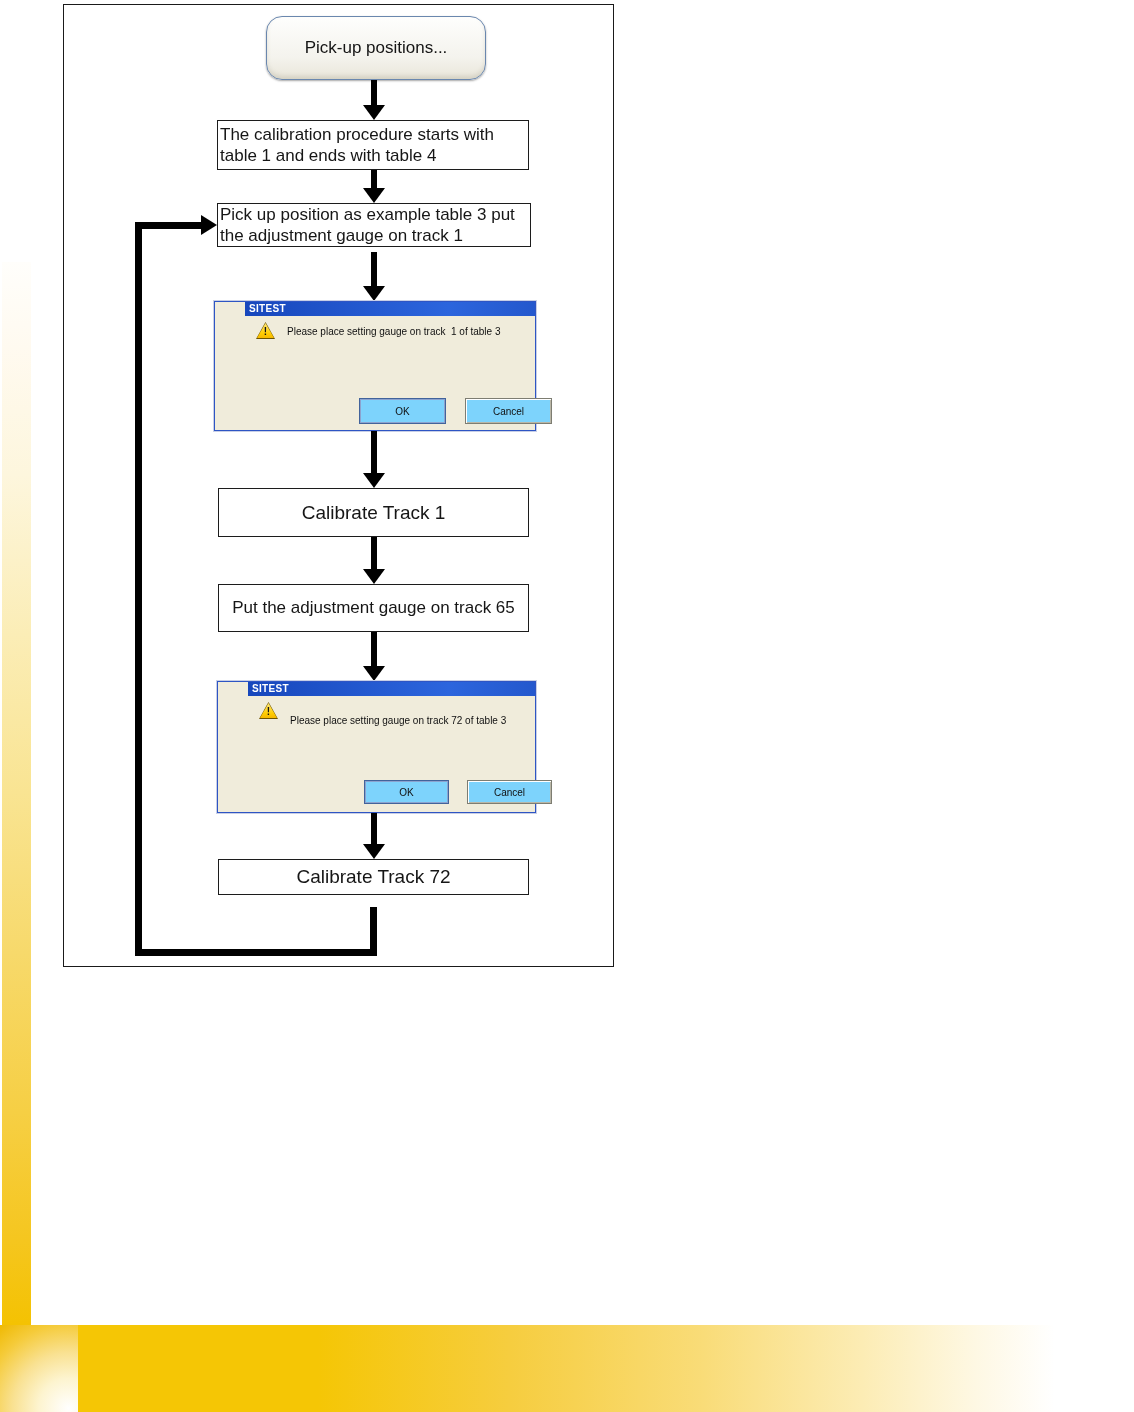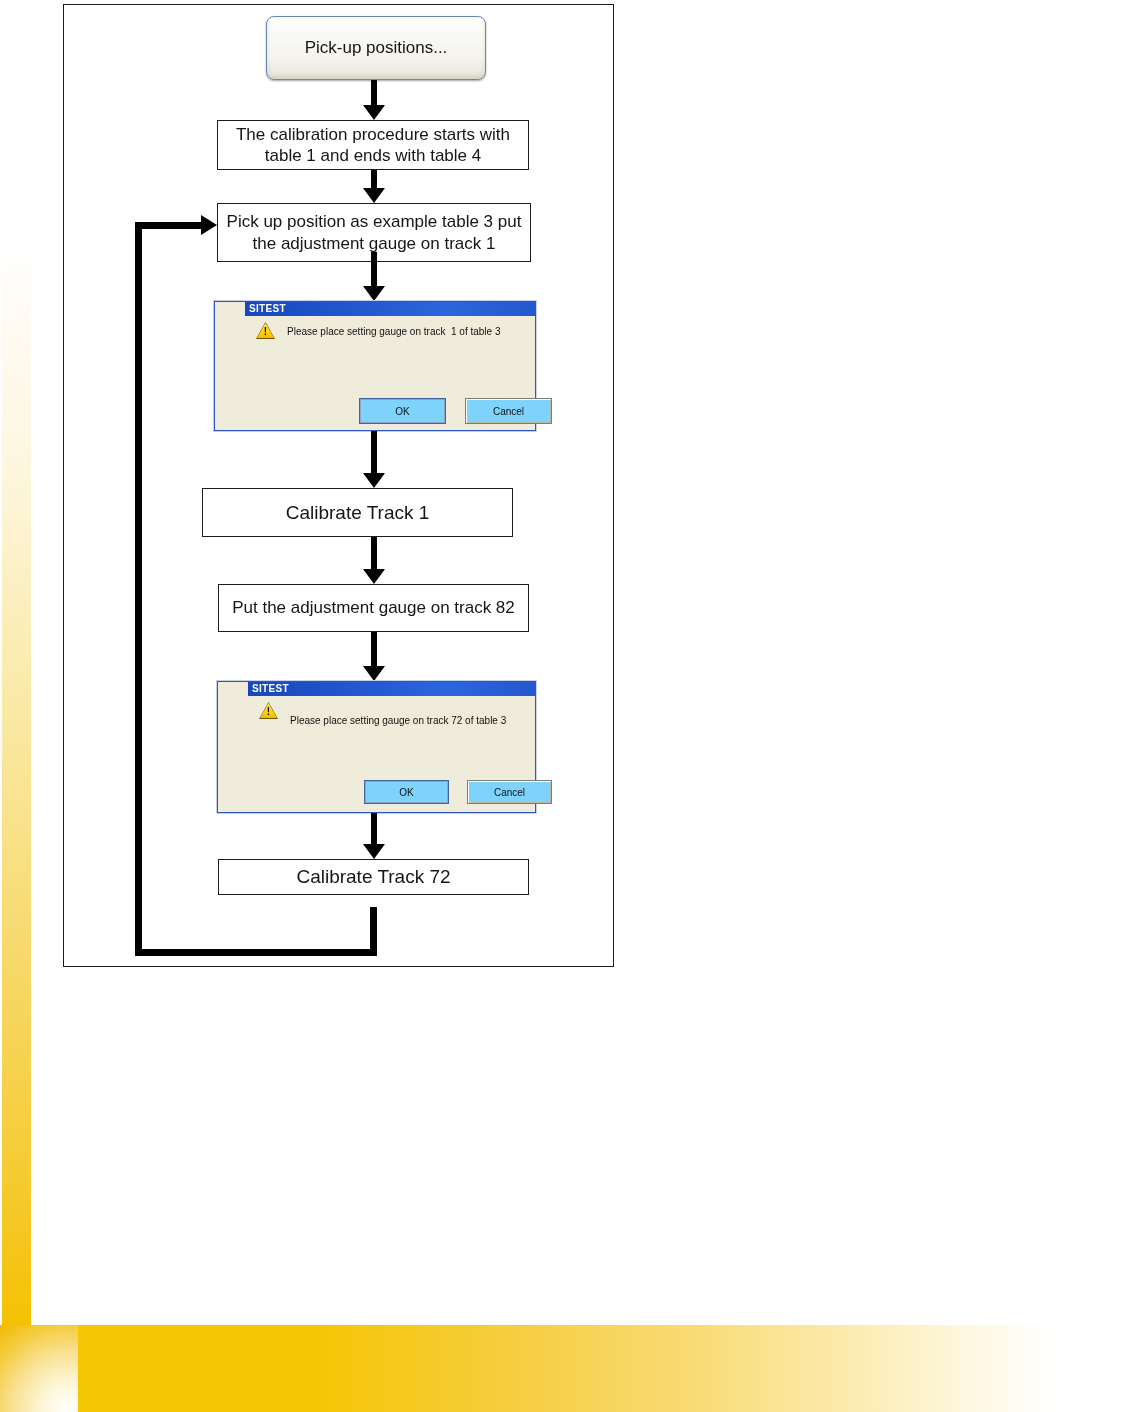--- a/index.html
+++ b/index.html
@@ -20,31 +20,31 @@
     background:radial-gradient(circle at 88% 96%,
       #ffffff 0%, #fdf4cf 28%, #f9e191 52%, #f5cb3a 78%, #efb902 100%); }
 
   
   .fc-frame { position:absolute; left:63px; top:4px; width:551px; height:963px;
     background:#ffffff; border:1px solid #1a1a1a; }
   .fc-frame > * { position:absolute; }
 
   
   .fc-box { border:1px solid #1c1c1c; background:#fff; display:flex;
-    align-items:center; justify-content:center; text-align:center;
+    align-items:center; justify-content:center; 
     line-height:1.25; color:#161616; padding:0 2px; }
   #box1 { left:153px; top:115px; width:312px; height:50px; font-size:17px; }
-  #box2 { left:153px; top:198px; width:314px; height:59px; font-size:17px; }
-  #box3 { left:138px; top:483px; width:311px; height:49px; font-size:19px; }
+  #box2 { left:153px; top:198px; width:314px; height:44px; font-size:17px; }
+  #box3 { left:154px; top:483px; width:311px; height:49px; font-size:19px; }
   #box4 { left:154px; top:579px; width:311px; height:48px; font-size:17px; }
   #box5 { left:154px; top:854px; width:311px; height:36px; font-size:19px; }
 
   
   .pickup { left:202px; top:11px; width:220px; height:64px; cursor:default;
-    border:1px solid #6a87ae; border-radius:8px;
+    border:1px solid #6a87ae; border-radius:16px;
     background:linear-gradient(#fefefd, #f4f3ed 65%, #e9e6da);
     box-shadow:0 1px 2px rgba(60,60,60,.45), inset 0 -3px 4px rgba(120,115,95,.18);
     display:flex; align-items:center; justify-content:center;
     font-size:17px; color:#151515; }
 
   
   .varrow { left:299px; width:22px; }
   .varrow .stem { position:absolute; left:8px; top:0; width:6px; background:#000; }
   .varrow .head { position:absolute; bottom:0; left:0; width:0; height:0;
     border-left:11px solid transparent; border-right:11px solid transparent;
@@ -142,21 +142,21 @@
     <div class="head"></div>
   </div>
 
   <div class="fc-box" id="box3">Calibrate Track 1</div>
 
   <div class="varrow" style="top:532px;height:47px">
     <div class="stem" style="height:33px"></div>
     <div class="head"></div>
   </div>
 
-  <div class="fc-box" id="box4">Put the adjustment gauge on track 82</div>
+  <div class="fc-box" id="box4">Put the adjustment gauge on track 65</div>
 
   <div class="varrow" style="top:627px;height:49px">
     <div class="stem" style="height:35px"></div>
     <div class="head"></div>
   </div>
 
   <div class="dialog" id="dialog2">
     <div class="titlebar">SITEST</div>
     <div class="warn">
       <div class="tri-edge"></div>

